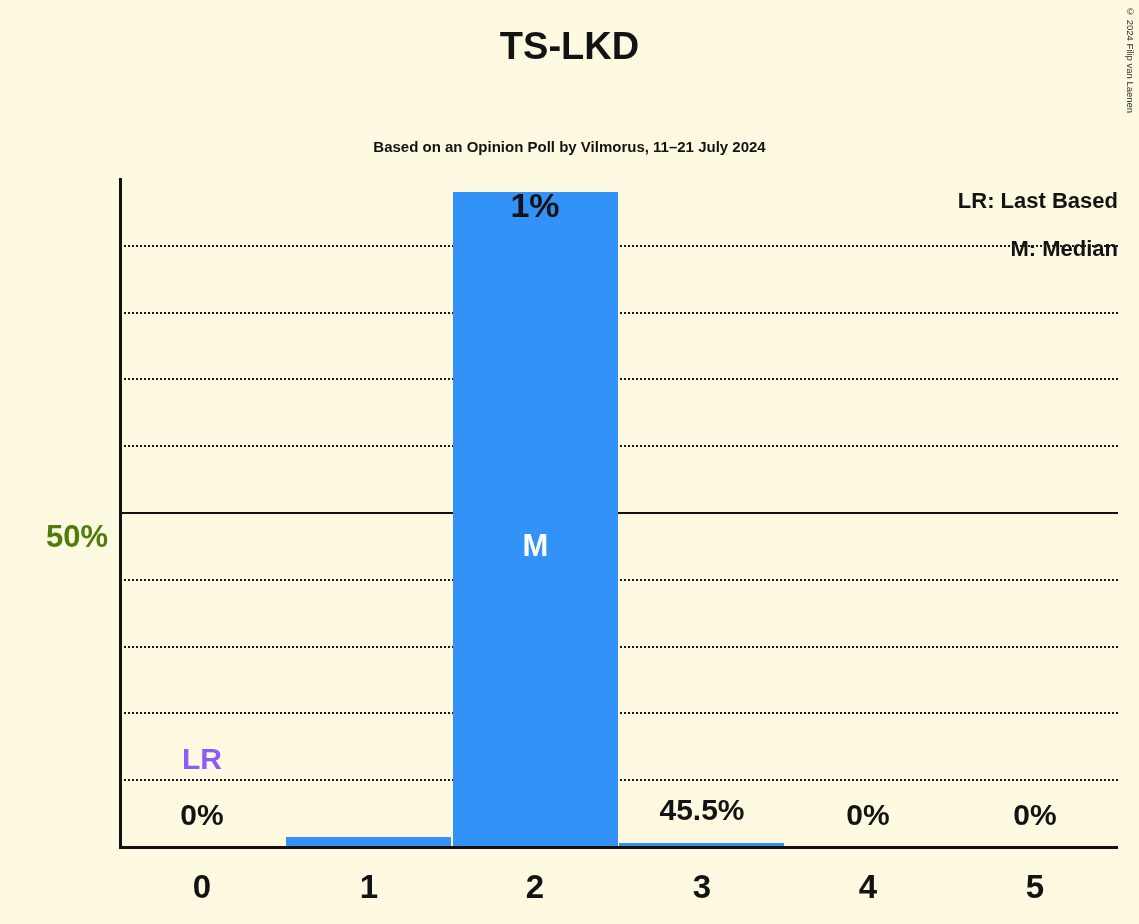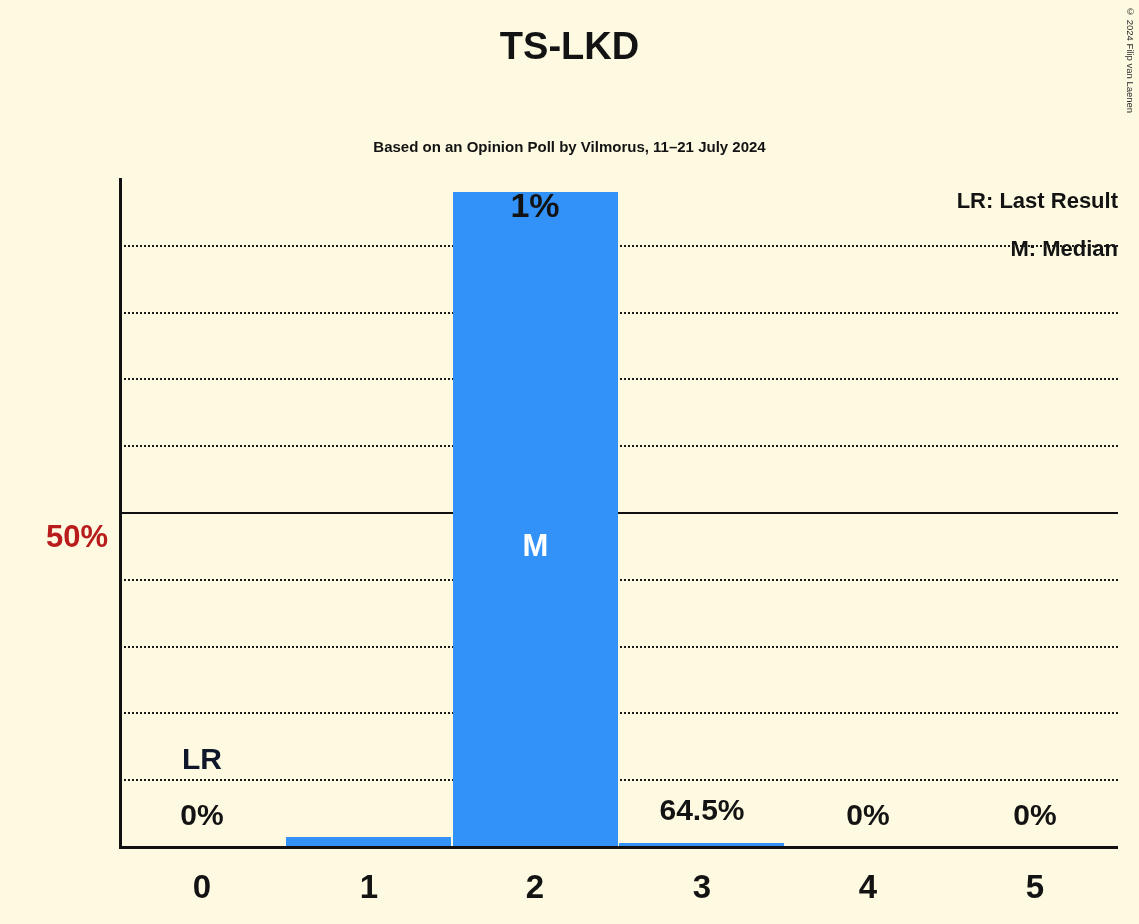--- a/index.html
+++ b/index.html
@@ -91,21 +91,21 @@
     border-top: 3px solid #111111;
   }
   #ylabel-50 {
     position: absolute;
     left: 8px;
     top: 519px;
     width: 100px;
     text-align: right;
     font-size: 31px;
     font-weight: bold;
-    color: #b91c1c;
+    color: #4d7c0f;
   }
   .bar {
     position: absolute;
     background: #3292F7;
   }
   .bar-value {
     position: absolute;
     text-align: center;
     font-size: 30px;
     font-weight: bold;
@@ -120,21 +120,21 @@
     text-align: center;
     font-size: 31px;
     font-weight: bold;
     color: #FFFFFF;
   }
   .lr-label {
     position: absolute;
     text-align: center;
     font-size: 30px;
     font-weight: bold;
-    color: #0f172a;
+    color: #8b5cf6;
   }
   .xtick {
     position: absolute;
     top: 868px;
     text-align: center;
     font-size: 33px;
     font-weight: bold;
     color: #131313;
   }
   .legend-line {
@@ -150,21 +150,21 @@
 </head>
 <body>
 
 <div id="chart-root">
 
   <div class="title" id="chart-title">TS-LKD</div>
   <div class="title" id="chart-subsubtitle">Based on an Opinion Poll by Vilmorus, 11–21 July 2024</div>
 
   <div id="copyright">© 2024 Filip van Laenen</div>
 
-  <div class="legend-line" style="top:188px;">LR: Last Result</div>
+  <div class="legend-line" style="top:188px;">LR: Last Based</div>
   <div class="legend-line" style="top:236px;text-align:center;">M: Median</div>
 
   <div id="plot">
 
     <div class="gridline" style="top:66.8px;"></div>
     <div class="gridline" style="top:133.6px;"></div>
     <div class="gridline" style="top:200.4px;"></div>
     <div class="gridline" style="top:267.2px;"></div>
     <div class="axisline-50" style="top:334px;"></div>
     <div class="gridline" style="top:400.8px;"></div>
@@ -184,21 +184,21 @@
 
   <div id="ylabel-50">50%</div>
 
   <div id="y-axis"></div>
   <div id="x-axis"></div>
 
   <div class="lr-label" style="left:119px; width:166px; top:742px;">LR</div>
 
   <div class="bar-value" style="left:119px; width:166px; top:798px;">0%</div>
   <div class="bar-value big" style="left:452px; width:166px; top:186px;">1%</div>
-  <div class="bar-value" style="left:619px; width:166px; top:793px;">64.5%</div>
+  <div class="bar-value" style="left:619px; width:166px; top:793px;">45.5%</div>
   <div class="bar-value" style="left:785px; width:166px; top:798px;">0%</div>
   <div class="bar-value" style="left:952px; width:166px; top:798px;">0%</div>
 
   <div class="xtick" style="left:119px; width:166px;">0</div>
   <div class="xtick" style="left:286px; width:166px;">1</div>
   <div class="xtick" style="left:452px; width:166px;">2</div>
   <div class="xtick" style="left:619px; width:166px;">3</div>
   <div class="xtick" style="left:785px; width:166px;">4</div>
   <div class="xtick" style="left:952px; width:166px;">5</div>
 

